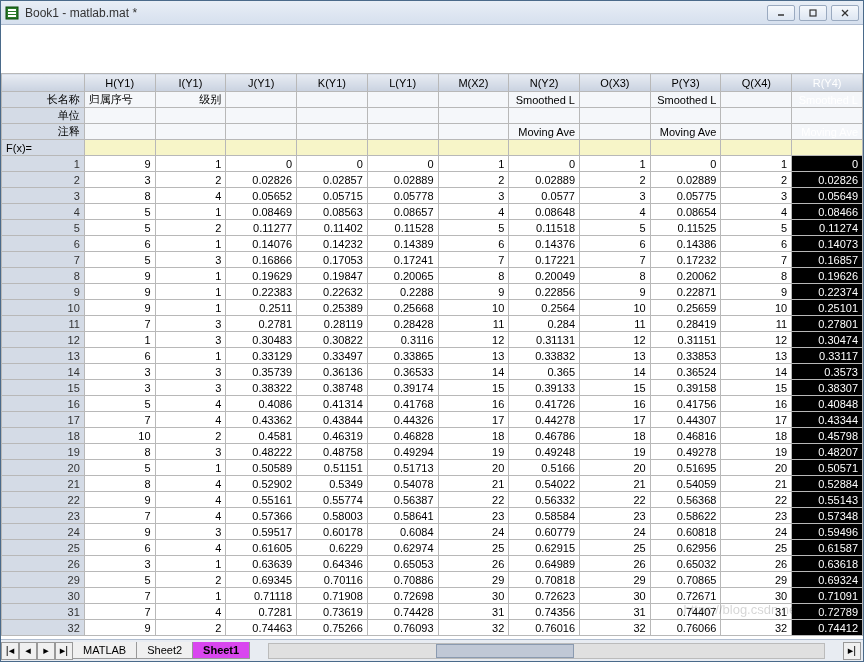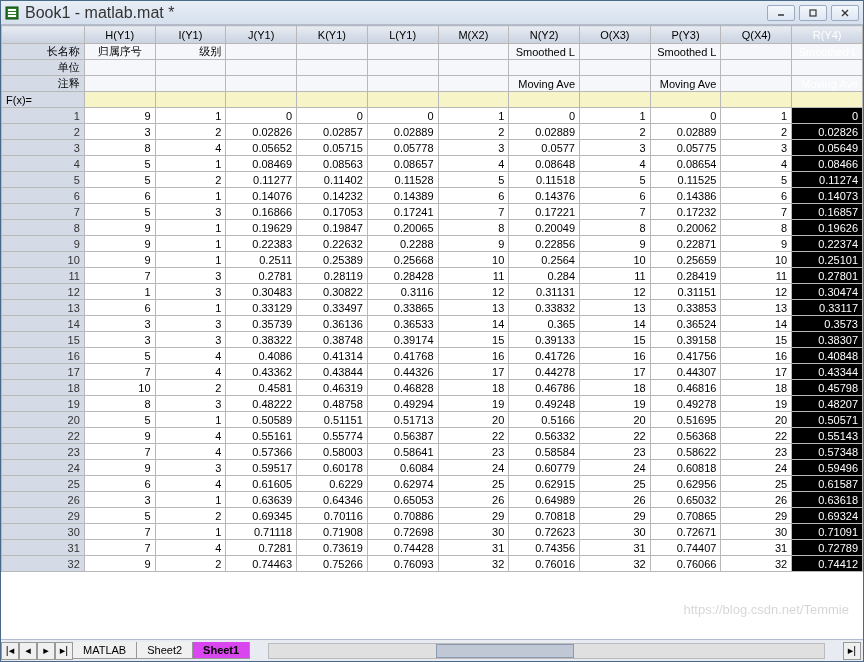--- a/index.html
+++ b/index.html
@@ -1,24 +1,24 @@
 <!DOCTYPE html>
 <html><head>
 <meta charset="utf-8">
 <style>
 * { box-sizing: border-box; margin: 0; padding: 0; }
 body { font-family: "SimSun", Arial, sans-serif; font-size: 12px; background: #f0f0f0; width: 864px; height: 662px; overflow: hidden; }
 .window { width: 864px; height: 662px; background: #fff; border: 1px solid #4a6a8a; display: flex; flex-direction: column; }
 .titlebar { height: 24px; background: linear-gradient(#e8eef6, #d6e0ee); display: flex; align-items: center; padding: 0 4px; border-bottom: 1px solid #b0bdd0; }
 .titlebar-icon { width: 14px; height: 14px; margin-right: 6px; display: inline-flex; }
-.titlebar-title { flex: 1; font-size: 16px; color: #333; }
+.titlebar-title { flex: 1; font-size: 12px; color: #333; }
 .win-btns { display: flex; gap: 4px; }
 .win-btn { width: 28px; height: 16px; border: 1px solid #9aaac0; border-radius: 2px; background: linear-gradient(#f5f8fc,#dde6f2); display: flex; align-items: center; justify-content: center; font-size: 10px; color: #333; cursor: pointer; }
 .grid-area { flex: 1; overflow: hidden; position: relative; background: #fff; }
-.grid { border-collapse: collapse; table-layout: fixed; width: 100%; }
+.grid { border-collapse: collapse; table-layout: fixed; width: 100%; margin-top: 48px; }
 .grid th, .grid td { border: 1px solid #b8b8b8; height: 16px; font-size: 11px; padding: 0 4px; overflow: hidden; white-space: nowrap; }
 .col-rowhead { width: 82px; background: #d4dbe6; text-align: right; color: #333; }
 .col-data { width: 70px; text-align: right; }
 .col-last { background: #000; color: #fff; }
 .hdr-row th { background: linear-gradient(#e8ecf3,#c9d2e0); text-align: center; font-weight: normal; height: 18px; }
 .label-row td:first-child { background: #d4dbe6; text-align: right; }
 .label-row td { background: #f5f7fa; }
 .fx-row td { background: #f7f5c8; }
 .fx-row td:first-child { background: #d4dbe6; }
 .data-row td:first-child { background: #d4dbe6; }
@@ -77,21 +77,21 @@
             <th class="col-data">L(Y1)</th>
             <th class="col-data">M(X2)</th>
             <th class="col-data">N(Y2)</th>
             <th class="col-data">O(X3)</th>
             <th class="col-data">P(Y3)</th>
             <th class="col-data">Q(X4)</th>
             <th class="col-data col-last">R(Y4)</th>
           </tr>
           <tr class="label-row">
             <td>长名称</td>
-            <td class="col-data" style="text-align:center">归属序号</td>
+            <td class="col-data" style="text-align:left">归属序号</td>
             <td class="col-data" style="text-align:right">级别</td>
             <td class="col-data" style="text-align:right"></td>
             <td class="col-data" style="text-align:right"></td>
             <td class="col-data" style="text-align:right"></td>
             <td class="col-data" style="text-align:right"></td>
             <td class="col-data" style="text-align:right">Smoothed L</td>
             <td class="col-data" style="text-align:right"></td>
             <td class="col-data" style="text-align:right">Smoothed L</td>
             <td class="col-data" style="text-align:right"></td>
             <td class="col-data col-last" style="text-align:right">Smoothed L</td>
@@ -410,20 +410,34 @@
             <td class="col-data">1</td>
             <td class="col-data">0.50589</td>
             <td class="col-data">0.51151</td>
             <td class="col-data">0.51713</td>
             <td class="col-data">20</td>
             <td class="col-data">0.5166</td>
             <td class="col-data">20</td>
             <td class="col-data">0.51695</td>
             <td class="col-data">20</td>
             <td class="col-data col-last">0.50571</td>
+          </tr>
+          <tr class="data-row">
+            <td class="col-rowhead">21</td>
+            <td class="col-data">8</td>
+            <td class="col-data">4</td>
+            <td class="col-data">0.52902</td>
+            <td class="col-data">0.5349</td>
+            <td class="col-data">0.54078</td>
+            <td class="col-data">21</td>
+            <td class="col-data">0.54022</td>
+            <td class="col-data">21</td>
+            <td class="col-data">0.54059</td>
+            <td class="col-data">21</td>
+            <td class="col-data col-last">0.52884</td>
           </tr>
           <tr class="data-row">
             <td class="col-rowhead">22</td>
             <td class="col-data">9</td>
             <td class="col-data">4</td>
             <td class="col-data">0.55161</td>
             <td class="col-data">0.55774</td>
             <td class="col-data">0.56387</td>
             <td class="col-data">22</td>
             <td class="col-data">0.56332</td>

